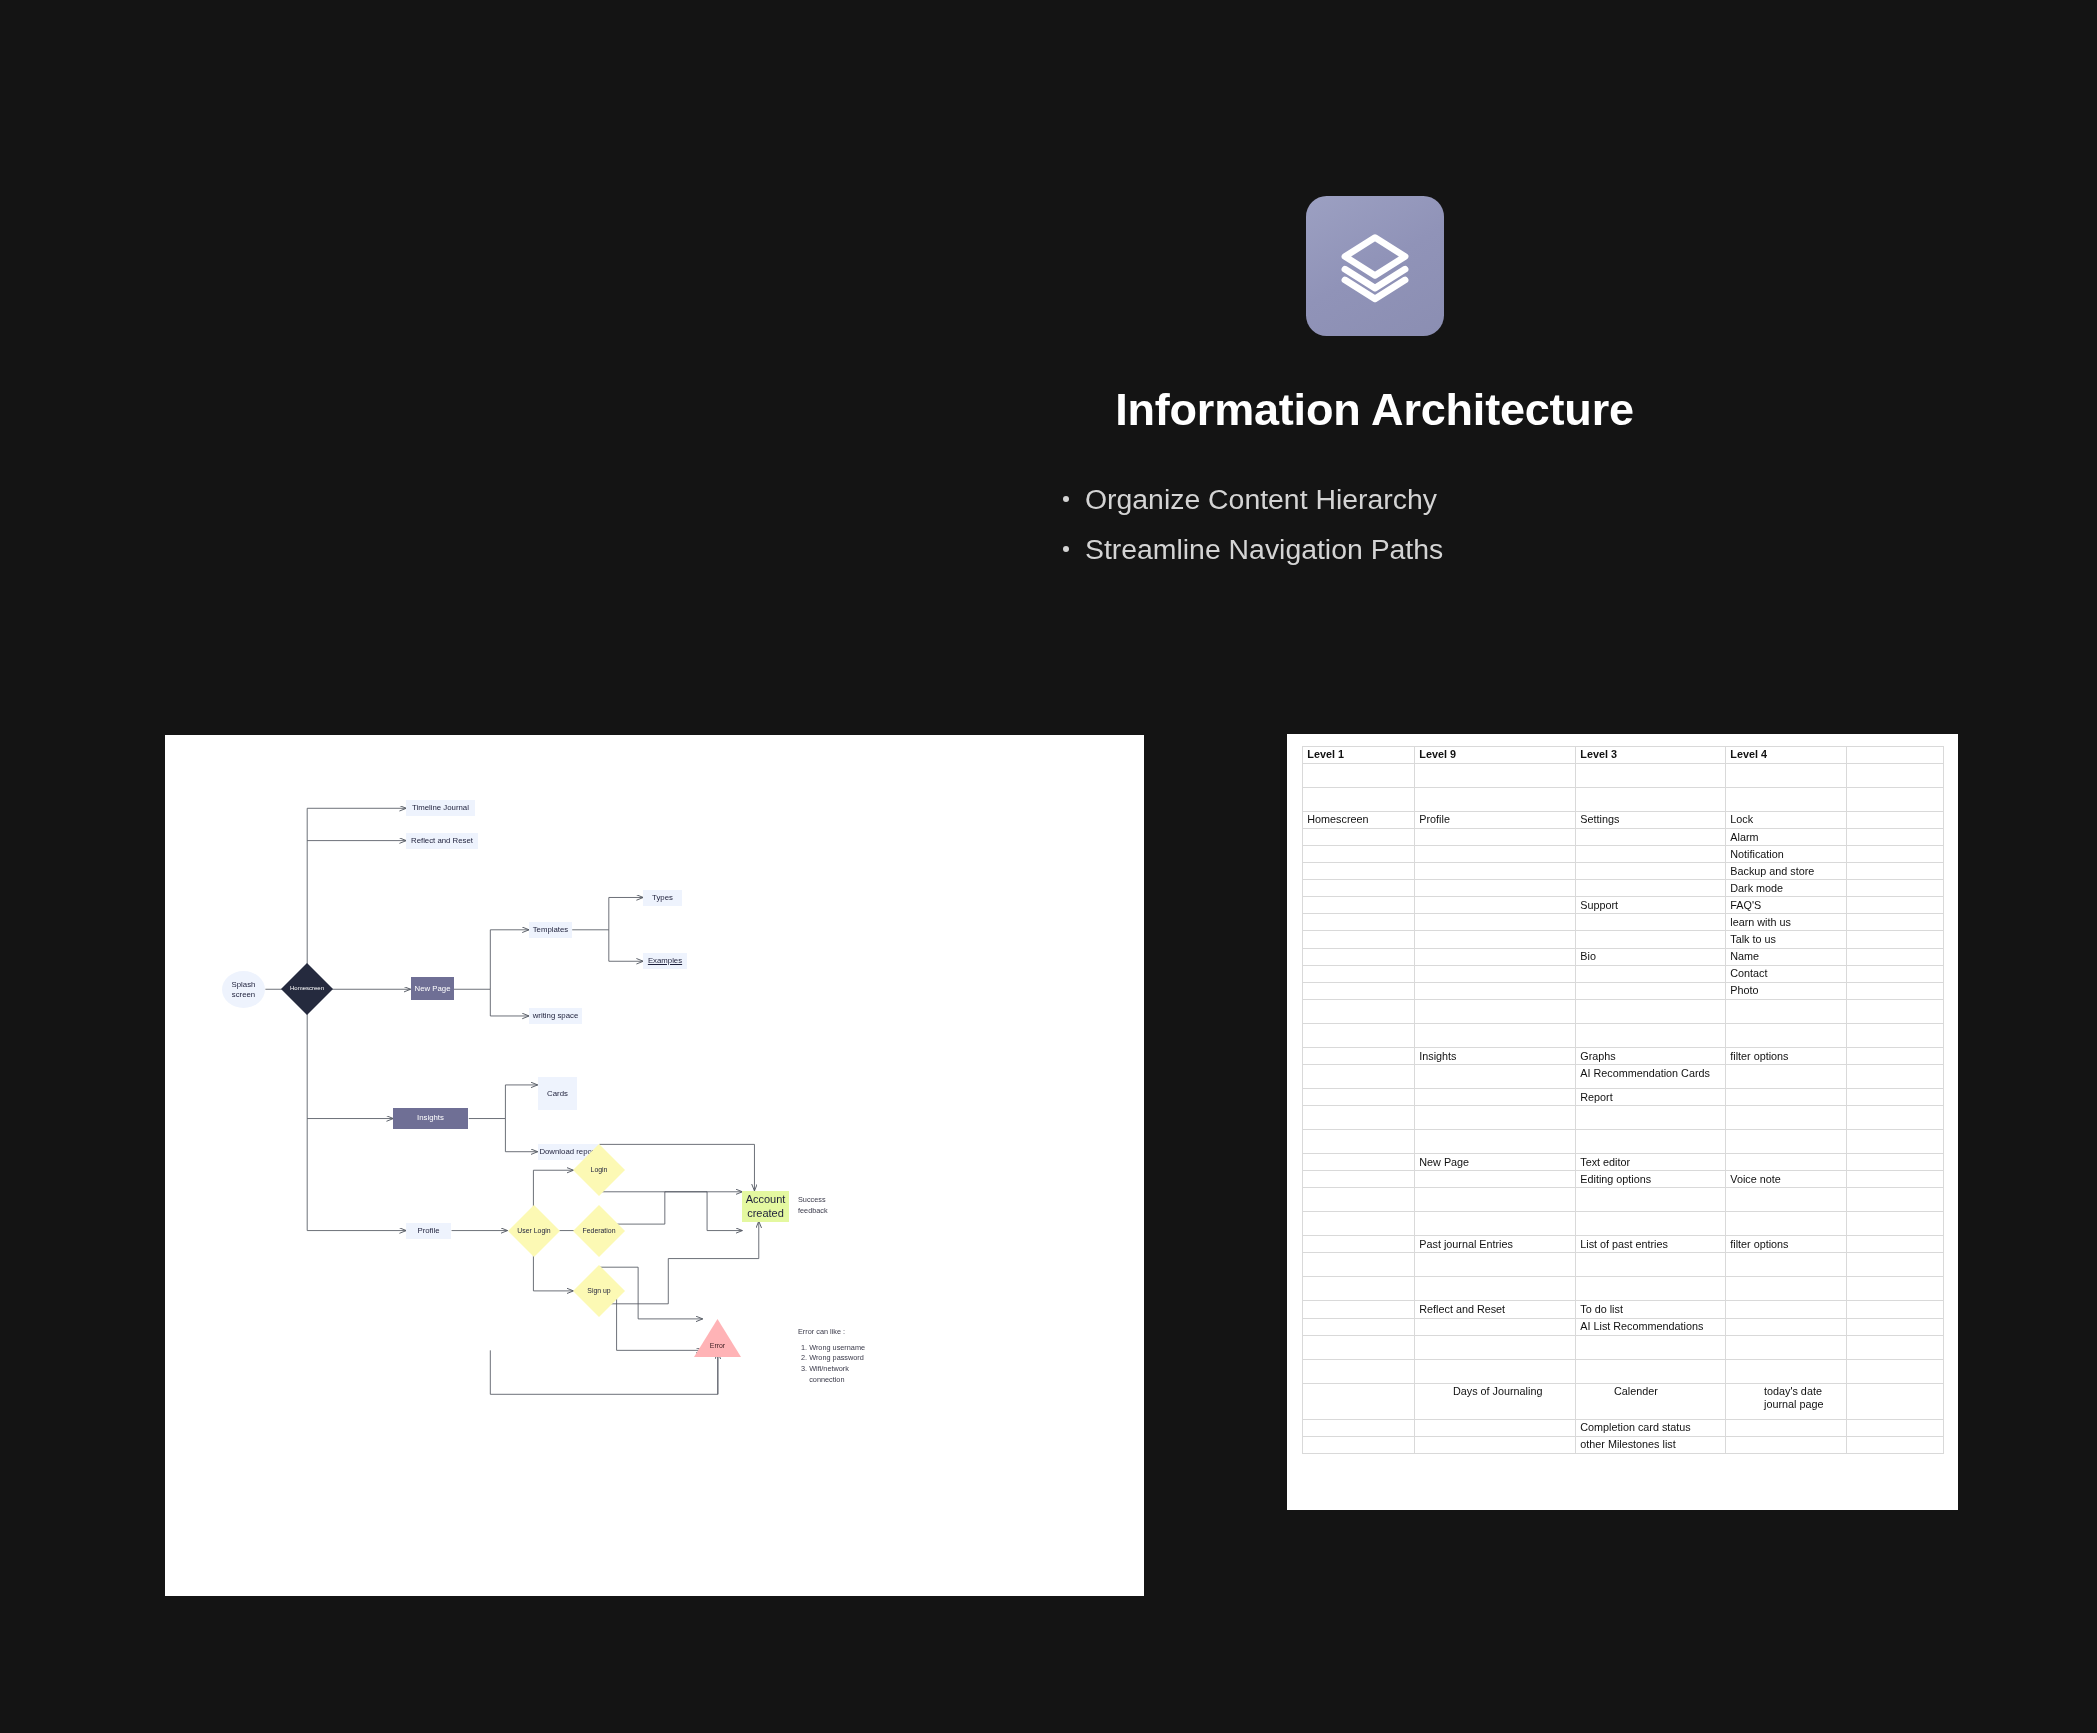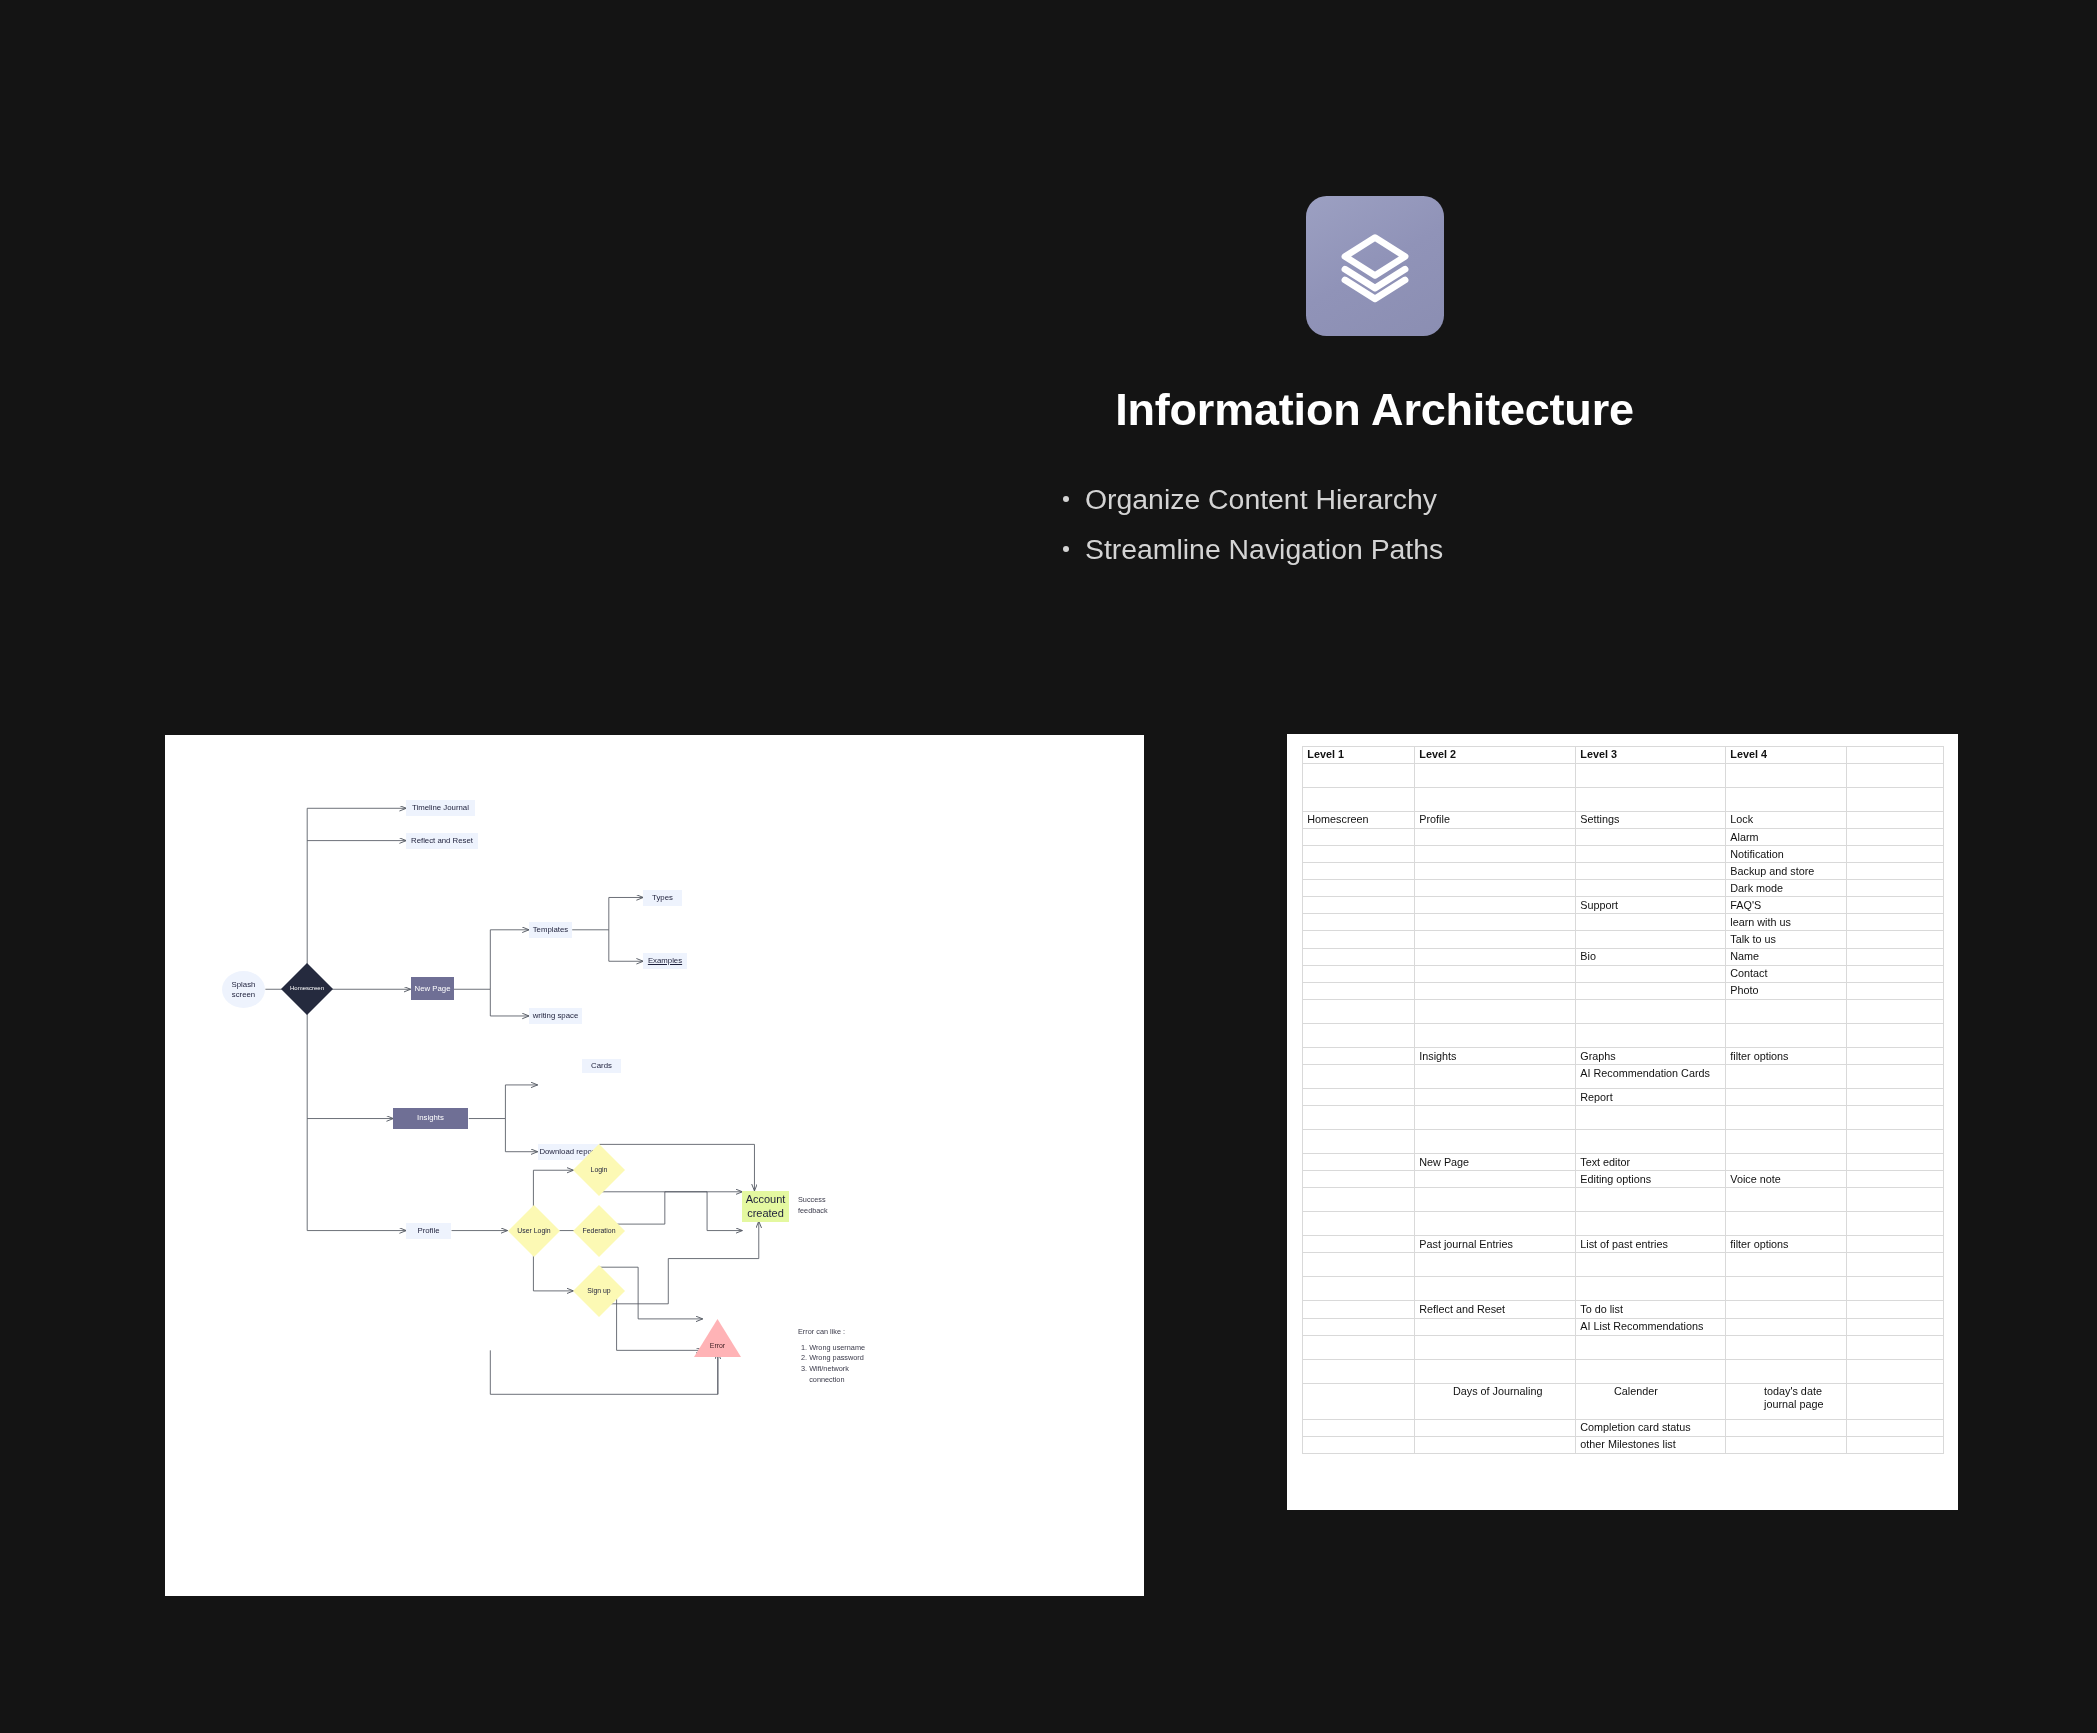--- a/index.html
+++ b/index.html
@@ -250,21 +250,21 @@
     </div>
 
     <div class="node pill" style="left:364px;top:273px;width:53px;height:15.5px;">
       <span>writing space</span>
     </div>
 
     <div class="node solid" style="left:228px;top:373px;width:75px;height:20.7px;">
       <span>Insights</span>
     </div>
 
-    <div class="node pill" style="left:373px;top:324px;width:39px;height:14px;margin-left:44px;">
+    <div class="node pill" style="left:373px;top:342px;width:39px;height:33px;">
       <span>Cards</span>
     </div>
 
     <div class="node pill" style="left:373px;top:409px;width:60px;height:15.5px;">
       <span>Download report</span>
     </div>
 
     <div class="node pill" style="left:241px;top:488px;width:45px;height:15.5px;">
       <span>Profile</span>
     </div>
@@ -319,21 +319,21 @@
       <colgroup>
         <col class="c1">
           <col class="c2">
           <col class="c3">
           <col class="c4">
           <col class="c5">
       </colgroup>
       <thead>
         <tr>
           <th>Level 1</th>
-          <th>Level 2</th>
+          <th>Level 9</th>
           <th>Level 3</th>
           <th>Level 4</th>
           <th></th>
         </tr>
       </thead>
       <tbody>
           <tr class="tall">
             <td></td>
             <td></td>
             <td></td>

